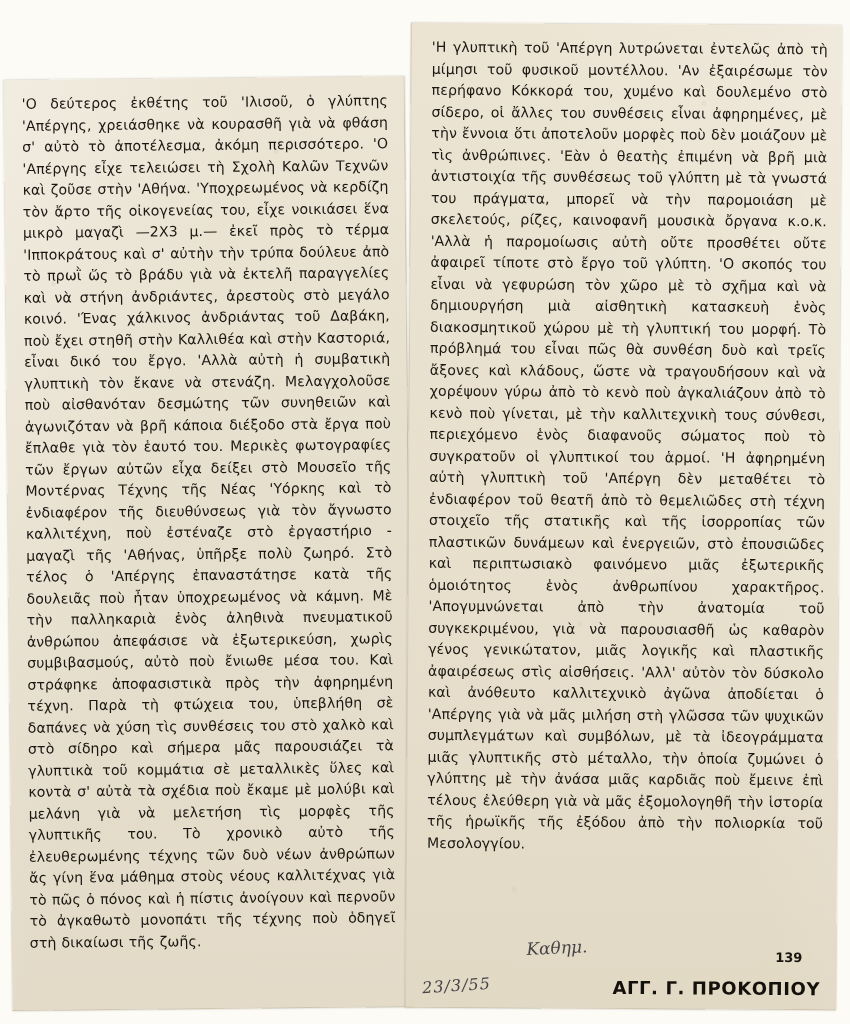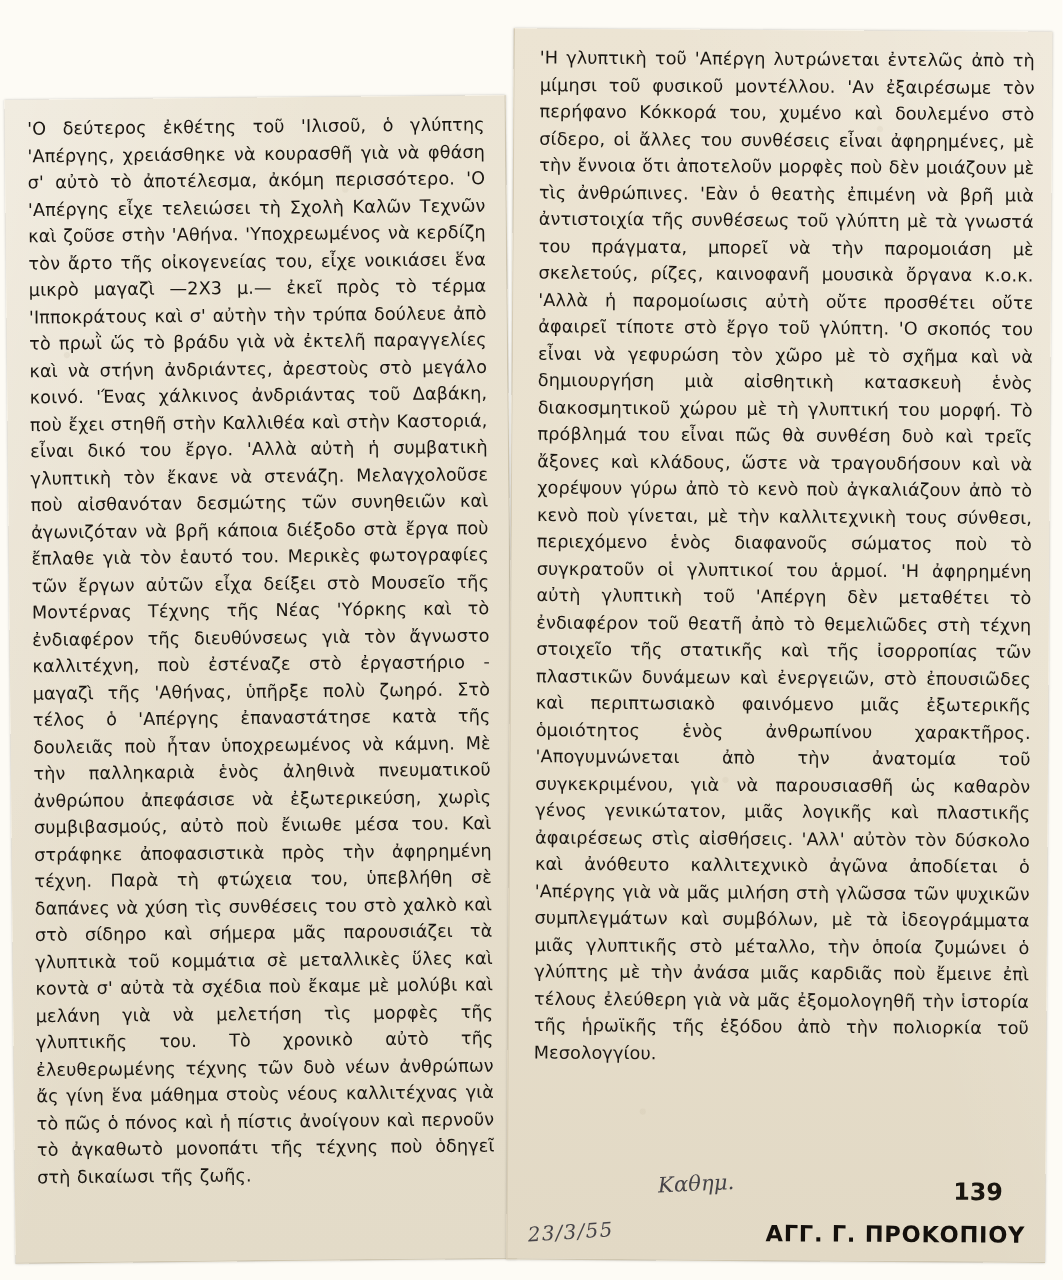--- a/index.html
+++ b/index.html
@@ -81,21 +81,21 @@
     font-size: 18px;
     letter-spacing: 0.6px;
     color: #14100c;
   }
   .page-number {
     position: absolute;
     right: 34px;
     bottom: 44px;
     font-family: "DejaVu Sans", sans-serif;
     font-weight: bold;
-    font-size: 19px;
+    font-size: 13px;
     color: #1a1610;
   }
   .handwriting {
     position: absolute;
     font-family: "DejaVu Serif", serif;
     color: #2b2a33;
     font-style: italic;
     font-size: 17px;
     opacity: 0.85;
   }

